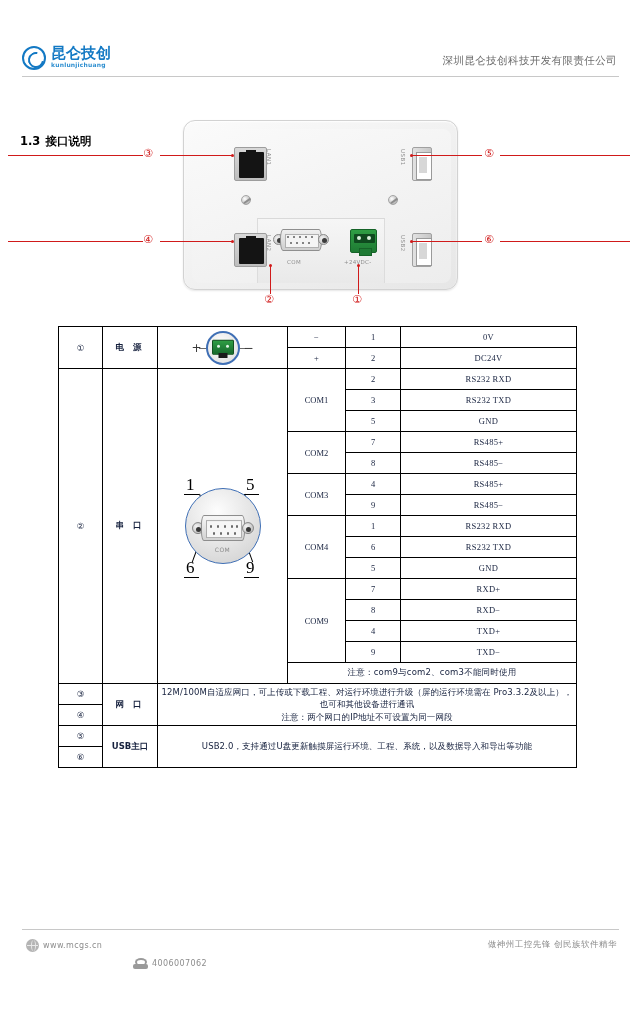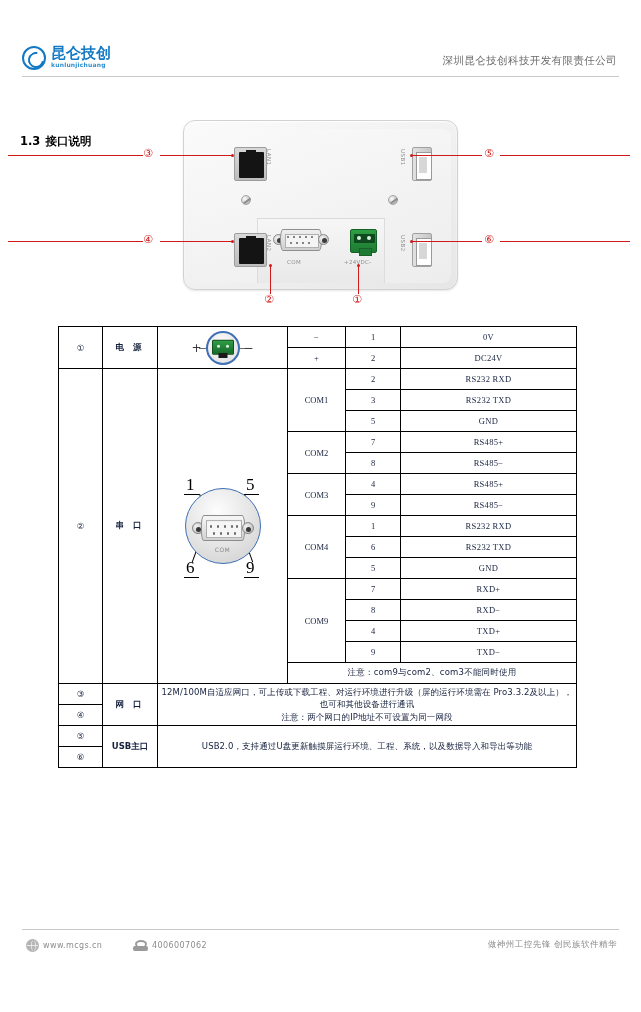--- a/index.html
+++ b/index.html
@@ -535,21 +535,21 @@
     position: absolute;
     display: flex;
     align-items: center;
     gap: 4px;
     font-family: "DejaVu Sans", sans-serif;
     font-size: 8px;
     color: #8c8c8c;
     letter-spacing: 0.4px;
   }
   .f-web { left: 26px; top: 6px; }
-  .f-tel { left: 133px; top: 6px; }
+  .f-tel { left: 133px; top: 24px; }
   .globe-icon {
     width: 13px; height: 13px;
     border-radius: 50%;
     background: #b4b4b4;
     position: relative;
     flex: none;
   }
   .globe-icon::before {
     content: "";
     position: absolute;

